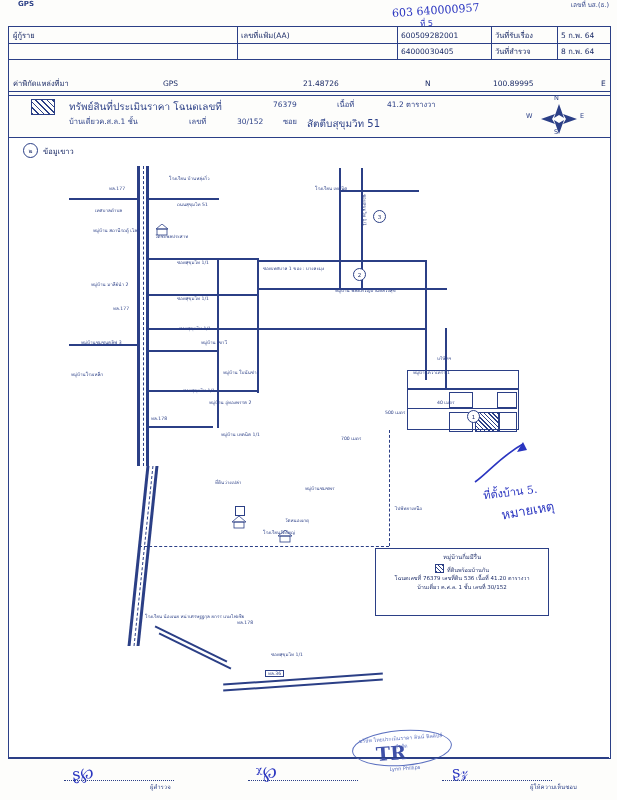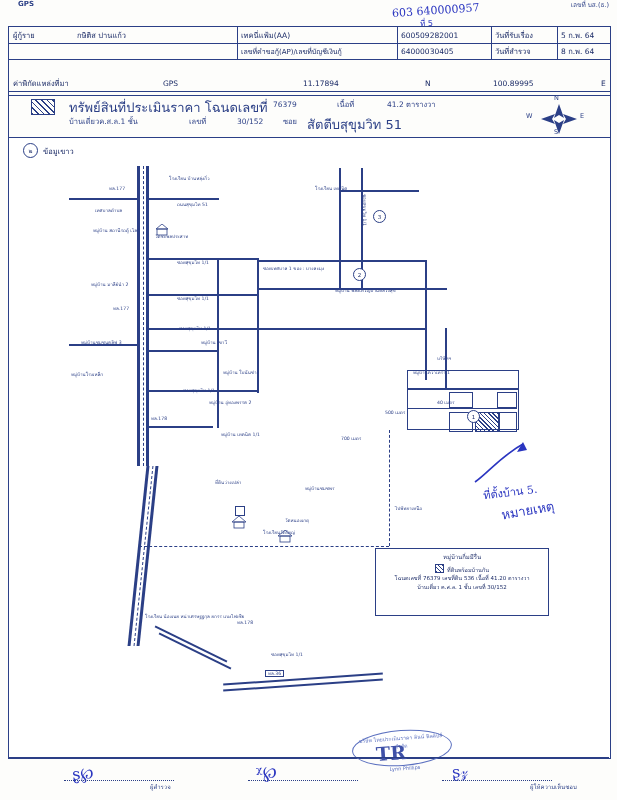--- a/index.html
+++ b/index.html
@@ -153,64 +153,62 @@
     <span class="gps-tag">GPS</span>
     <span class="right">เลขที่ บส.(ธ.)</span>
   </div>
   <div class="hand-note">603 640000957</div>
   <div class="hand-note2">ที่ 5</div>
 
   <div class="info">
 
     <div class="r r1">
       <span class="cell" style="left:0;width:64px;">ผู้กู้ราย</span>
-      <span class="cell" style="left:64px;width:164px;">กษิติส  ปานแก้ว</span>
-      <span class="cell" style="left:228px;width:94px;">เทคนี่แฟ้ม(AA)</span>
+      <span class="cell" style="left:228px;width:94px;">เลขที่แฟ้ม(AA)</span>
       <span class="cell" style="left:388px;width:104px;">600509282001</span>
       <span class="cell" style="left:482px;width:68px;">วันที่รับเรื่อง</span>
       <span class="cell" style="left:548px;width:53px;">5 ก.พ. 64</span>
       <div class="vline" style="left:228px;"></div>
       <div class="vline" style="left:388px;"></div>
       <div class="vline" style="left:482px;"></div>
       <div class="vline" style="left:548px;"></div>
     </div>
 
     <div class="r r2">
-      <span class="cell" style="left:228px;width:160px;font-size:7px;">เลขที่คำขอกู้(AP)/เลขที่บัญชีเงินกู้</span>
       <span class="cell" style="left:388px;width:94px;">64000030405</span>
       <span class="cell" style="left:482px;width:66px;">วันที่สำรวจ</span>
       <span class="cell" style="left:548px;width:53px;">8 ก.พ. 64</span>
       <div class="vline" style="left:228px;"></div>
       <div class="vline" style="left:388px;"></div>
       <div class="vline" style="left:482px;"></div>
       <div class="vline" style="left:548px;"></div>
     </div>
 
     <div class="r r3">
       <span class="cell" style="left:0;width:100px;">ค่าพิกัดแหล่งที่มา</span>
       <span class="cell" style="left:150px;width:70px;">GPS</span>
-      <span class="cell" style="left:290px;width:60px;">11.17894</span>
+      <span class="cell" style="left:290px;width:60px;">21.48726</span>
       <span class="cell" style="left:412px;width:20px;">N</span>
       <span class="cell" style="left:480px;width:70px;">100.89995</span>
       <span class="cell" style="left:588px;width:14px;">E</span>
     </div>
   </div>
 
   <div class="prop">
     <div class="hatch"></div>
-    <span class="lbl" style="left:60px;top:6px;font-size:13px;">ทรัพย์สินที่ประเมินราคา โฉนดเลขที่</span>
+    <span class="lbl" style="left:60px;top:6px;font-size:10px;">ทรัพย์สินที่ประเมินราคา โฉนดเลขที่</span>
     <span class="lbl" style="left:264px;top:6px;font-size:7.5px;">76379</span>
     <span class="lbl" style="left:328px;top:6px;font-size:7.5px;">เนื้อที่</span>
     <span class="lbl" style="left:378px;top:6px;font-size:7.5px;">41.2 ตารางวา</span>
 
     <span class="lbl" style="left:60px;top:23px;font-size:7.5px;">บ้านเดี่ยวค.ส.ล.1 ชั้น</span>
     <span class="lbl" style="left:180px;top:23px;font-size:7.5px;">เลขที่</span>
     <span class="lbl" style="left:228px;top:23px;font-size:7.5px;">30/152</span>
     <span class="lbl" style="left:274px;top:23px;font-size:7.5px;">ซอย</span>
-    <span class="lbl" style="left:298px;top:23px;font-size:13px;">สัตตีบสุขุมวิท 51</span>
+    <span class="lbl" style="left:298px;top:23px;font-size:10px;">สัตตีบสุขุมวิท 51</span>
 
     <div class="compass">
       <span class="lbl" style="left:28px;top:-2px;">N</span>
       <span class="lbl" style="left:28px;top:32px;">S</span>
       <span class="lbl" style="left:54px;top:16px;">E</span>
       <span class="lbl" style="left:0px;top:16px;">W</span>
       <svg width="40" height="34" style="position:absolute;left:13px;top:5px;">
         <polygon points="20,2 25,16 20,13 15,16" fill="#2b3f86"></polygon>
         <polygon points="20,32 25,18 20,21 15,18" fill="#2b3f86"></polygon>
         <polygon points="2,17 16,12 13,17 16,22" fill="#2b3f86"></polygon>

